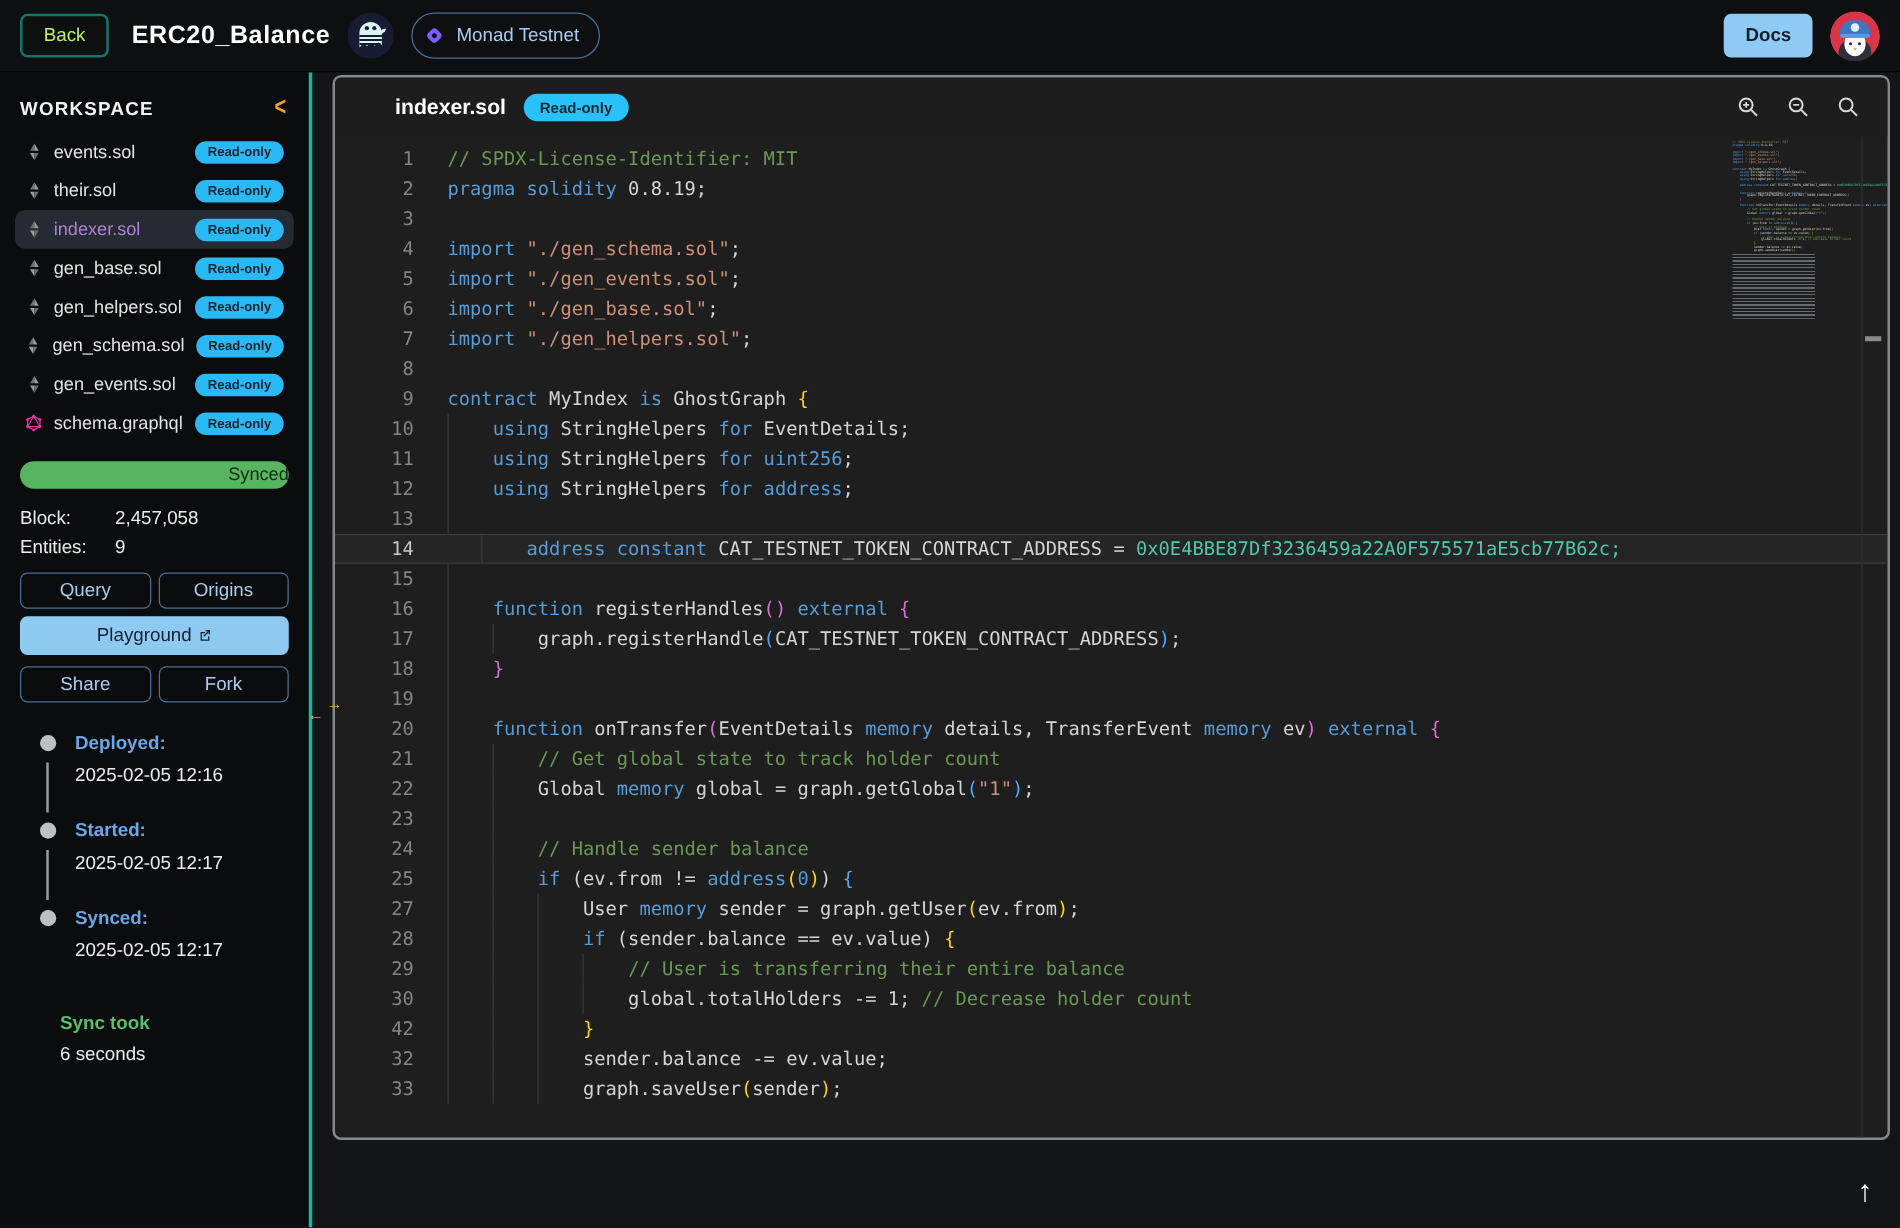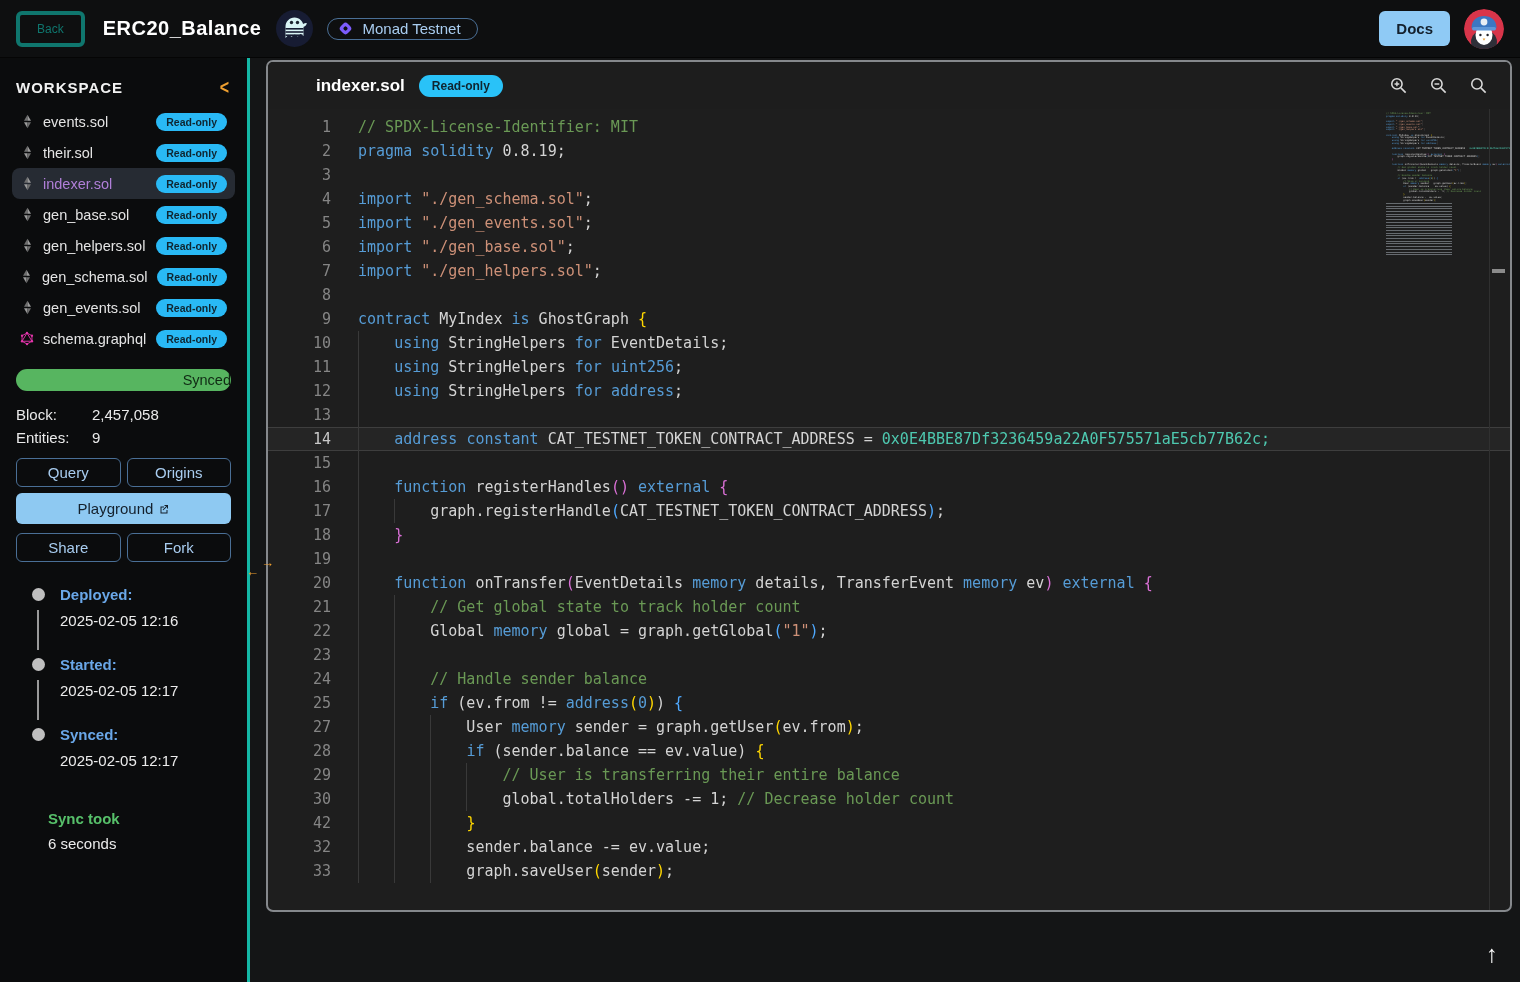--- a/index.html
+++ b/index.html
@@ -2,25 +2,25 @@
 <html><head>
 <meta charset="utf-8">
 <style>
   * { margin:0; padding:0; box-sizing:border-box; }
   html,body { width:1520px; height:982px; overflow:hidden; background:#121314;
               font-family:"Liberation Sans", sans-serif; }
 
   
   .topbar { height:58px; background:#0e0f10; display:flex; align-items:center;
             padding:0 16px; gap:14px; border-bottom:1px solid #050505; }
-  .back-btn { border:4px solid #0f766e; color:#0f766e; background:transparent;
-              border-radius:6px; padding:7px 17px; font-size:12px; cursor:pointer; }
+  .back-btn { border:2px solid #0f766e; color:#bef264; background:transparent;
+              border-radius:6px; padding:7px 17px; font-size:15px; cursor:pointer; }
   .app-title { font-size:20px; font-weight:bold; color:#ffffff; letter-spacing:.5px; margin-left:4px; }
   .ghost-logo { width:37px; height:37px; flex:0 0 auto; }
-  .network-pill { border:1px solid #4a6f96; border-radius:999px; height:22px; display:flex;
+  .network-pill { border:1px solid #4a6f96; border-radius:999px; height:37px; display:flex;
                   align-items:center; gap:9px; padding:0 16px 0 9px; color:#a9cdf0; font-size:15px; }
   .tb-spacer { flex:1; }
   .docs-btn { background:#8fcaf5; color:#14202c; font-weight:bold; font-size:15px; border:none;
               border-radius:6px; padding:9px 17px; cursor:pointer; }
   .avatar { width:40px; height:40px; border-radius:50%; overflow:hidden; flex:0 0 auto; cursor:pointer; }
 
   
   .shell { display:flex; height:924px; position:relative; }
 
   
@@ -73,21 +73,21 @@
               border-radius:11px; padding:4px 13px; }
   .ed-icons { margin-left:auto; display:flex; gap:21px; }
   .ed-icons svg { cursor:pointer; }
 
   .ed-body { position:relative; height:calc(852px - 51px); overflow:hidden; padding-top:6px; }
   .cl { display:flex; height:24px; line-height:24px;
         font-family:"DejaVu Sans Mono", monospace; font-size:15px; }
   .cl-n { width:63px; text-align:right; color:#858585; flex:0 0 auto; }
   .cl-t { padding-left:27px; white-space:pre; position:relative; flex:1; }
   .cl.active { background:rgba(255,255,255,.035);
-               box-shadow: inset 0 1px 0 #3e3e3e, inset 0 -1px 0 #3e3e3e; }
+               box-shadow: inset 0 1px 0 #3e3e3e, inset 0 -1px 0 #3e3e3e; gap: 27px; }
   .cl.active .cl-n { color:#c8c8c8; }
   .guide { position:absolute; top:0; bottom:0; width:1px; background:#393939; }
   .tok-c { color:#6A9955; } .tok-k { color:#569CD6; } .tok-s { color:#CE9178; }
   .tok-a { color:#4EC9B0; } .tok-t { color:#D4D4D4; } .tok-b1 { color:#FFD700; }
   .tok-b2 { color:#DA70D6; } .tok-b3 { color:#4FA9FF; }
 
   .minimap { position:absolute; top:2px; right:18px; width:110px; background:#1e1e1e;
              padding:2px 0 0 4px; cursor:pointer; }
   .mm-line { white-space:pre; font-family:"DejaVu Sans Mono", monospace;
              font-size:2.4px; line-height:2.7px; letter-spacing:0; }

